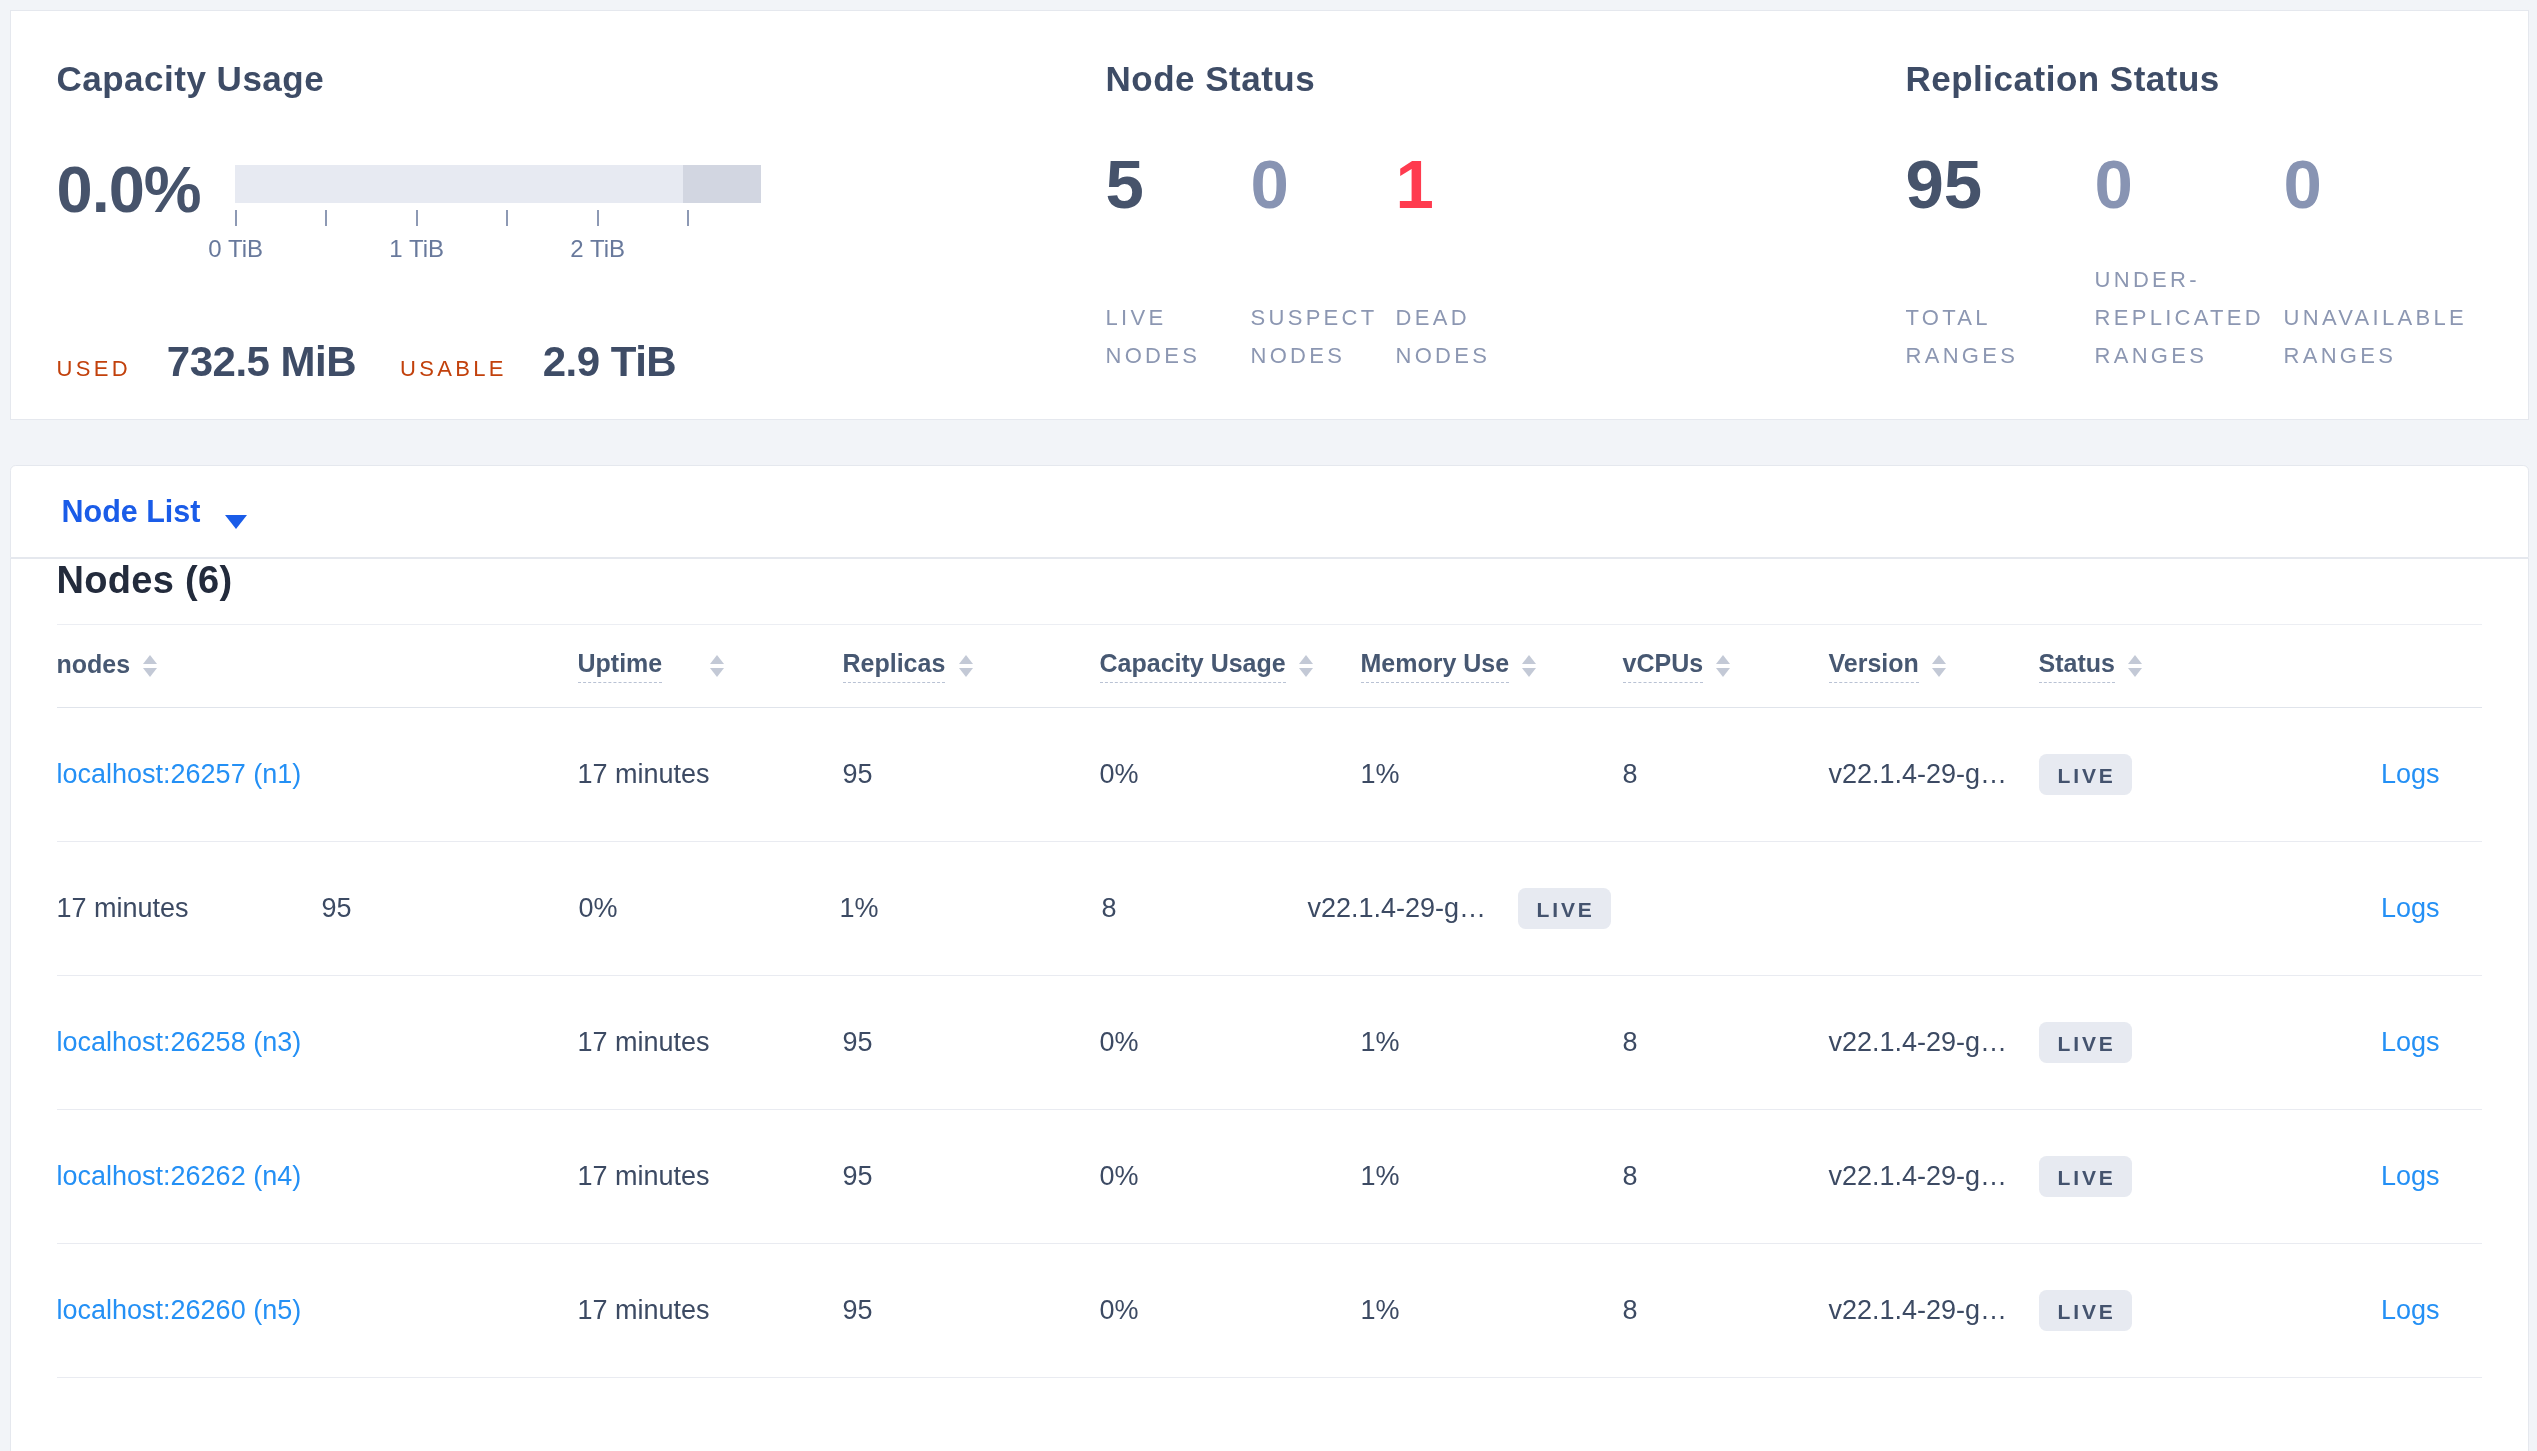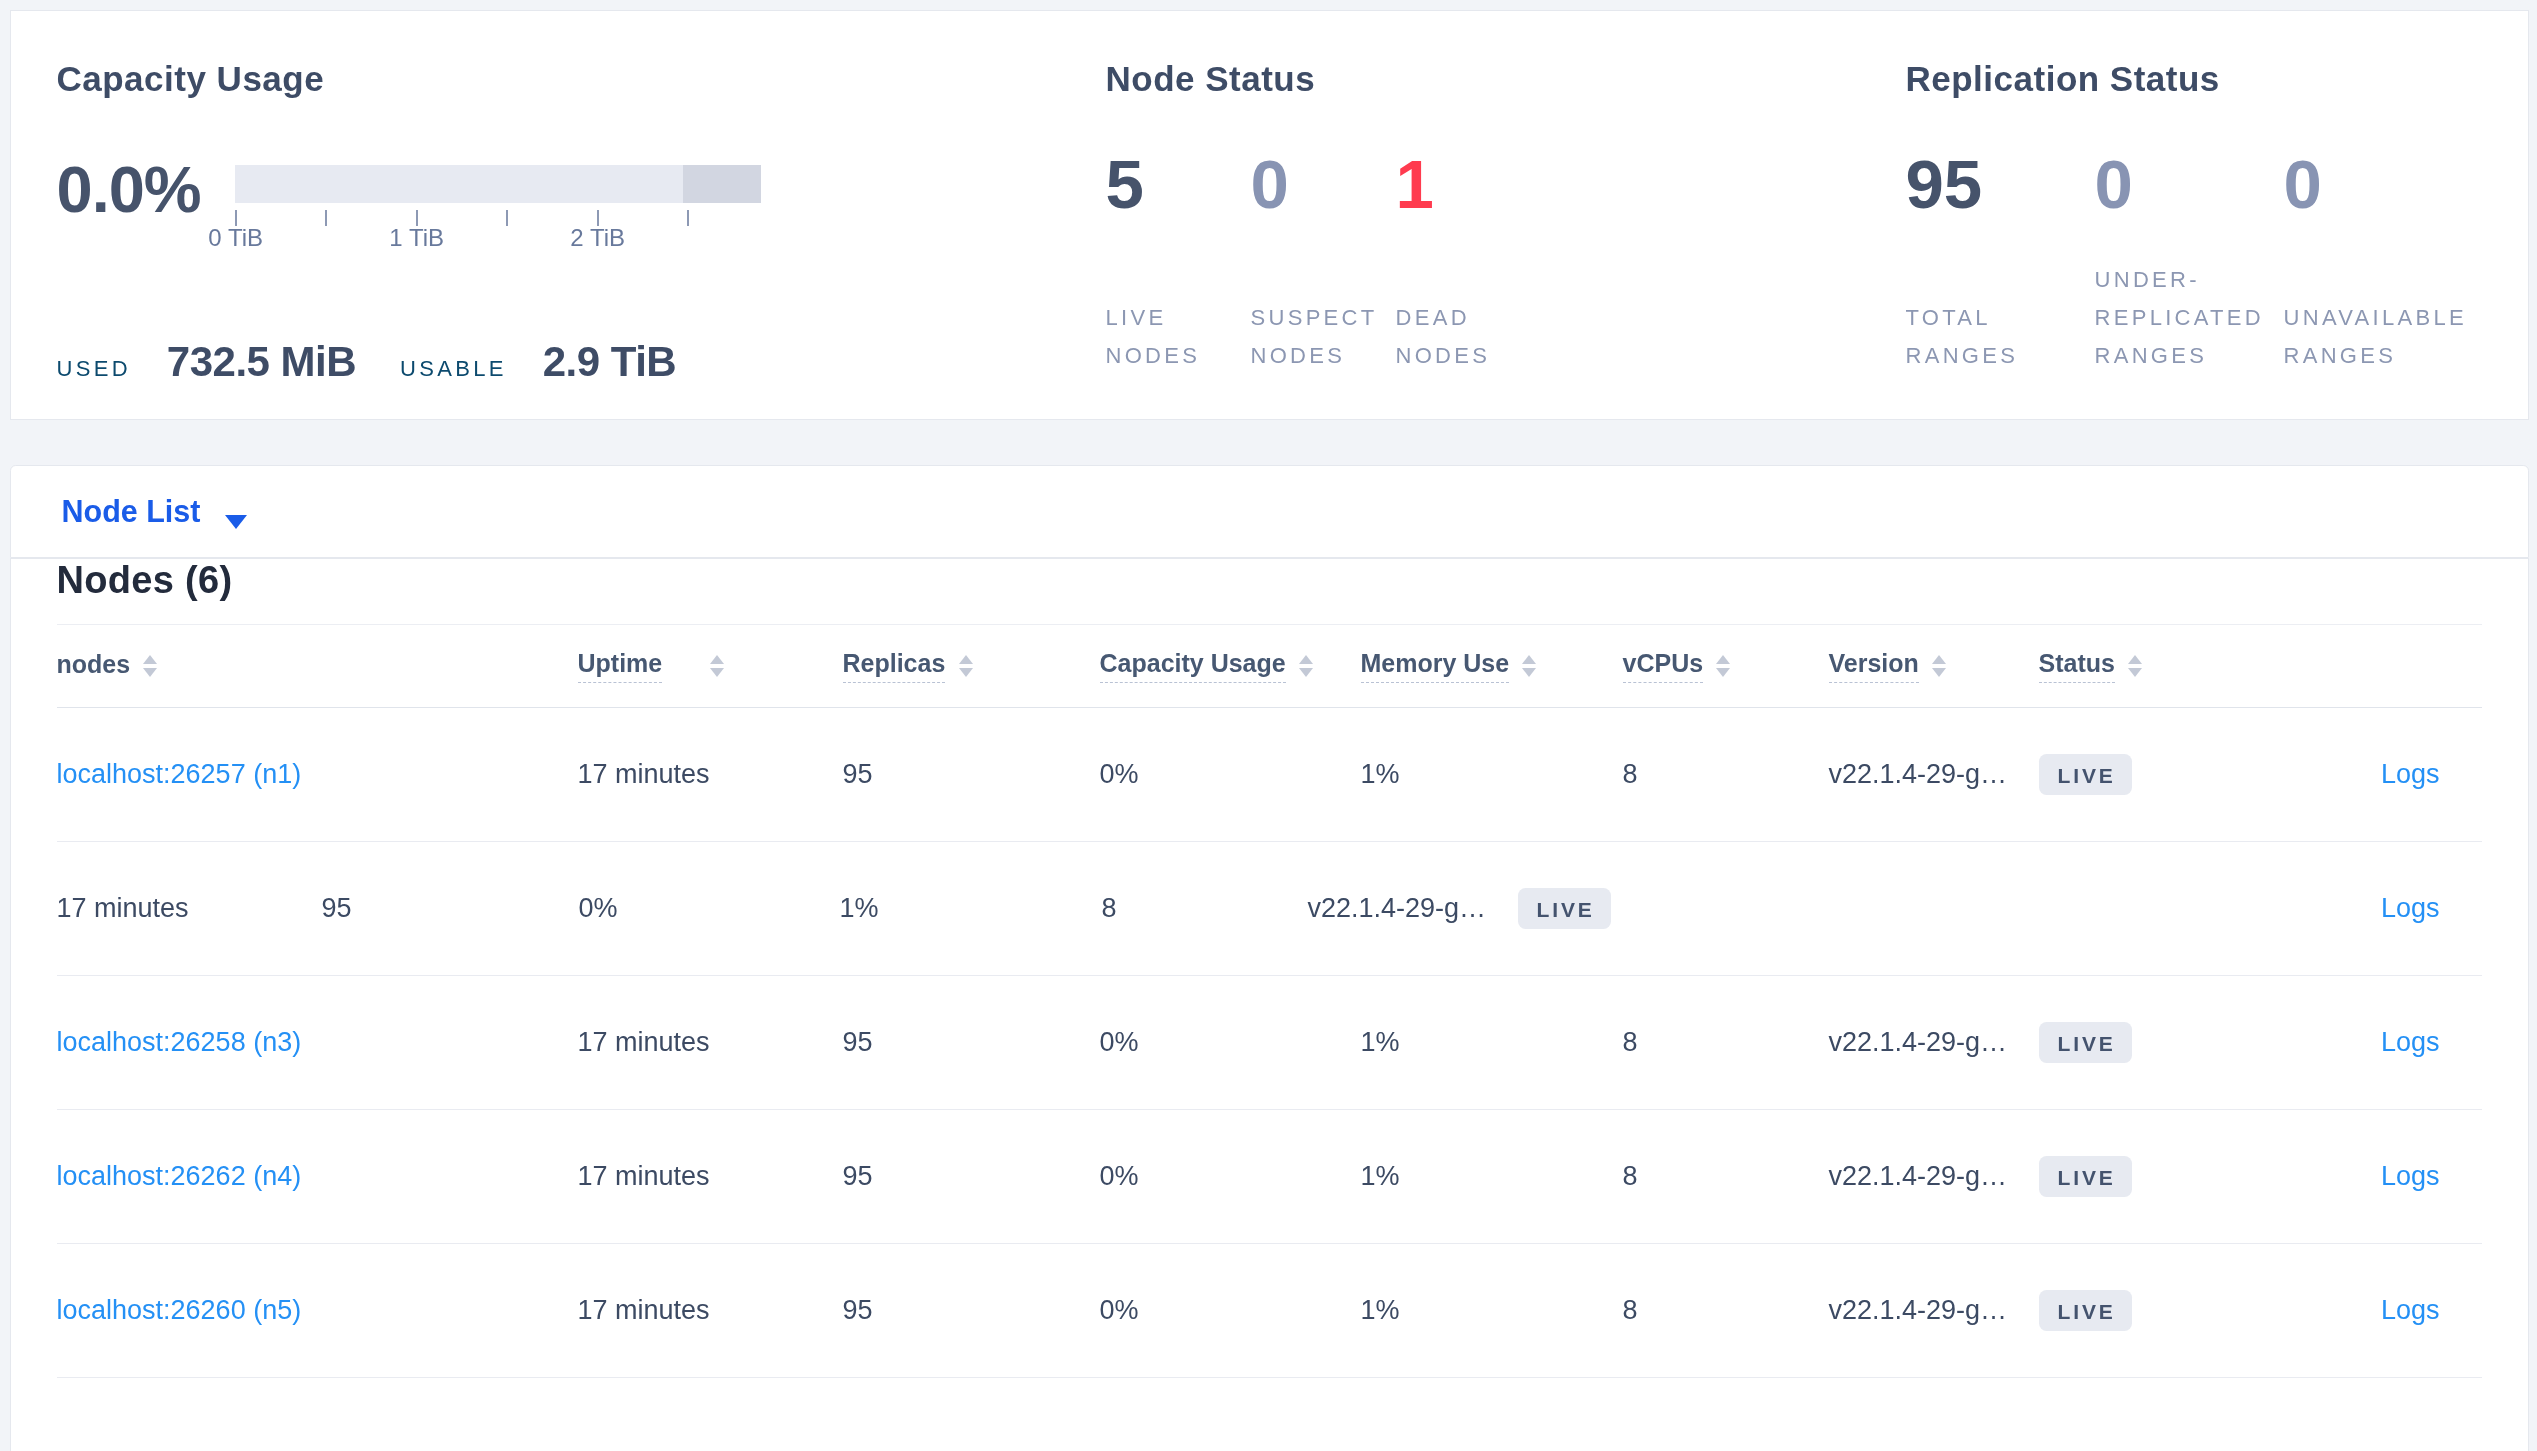--- a/index.html
+++ b/index.html
@@ -22,23 +22,23 @@
   .sec-title { font-size:35px; font-weight:700; color:#3e4c66; letter-spacing:0.5px; }
 
   .capacity-sec { width:1095px; padding-left:46px; }
   .cap-chart { display:flex; margin-top:55px; }
   .cap-percent { font-size:65px; font-weight:700; color:#46536b; line-height:1.1; letter-spacing:-1px; }
   .bar-block { margin-left:34px; margin-top:11.4px; }
   .bar { position:relative; width:526px; height:38px; background:#e7eaf2; overflow:hidden; }
   .bar-seg { position:absolute; top:0; right:0; height:100%; width:14.7%; background:#d2d6e1; }
   .axis { position:relative; height:67px; margin-top:7.6px; }
   .tick { position:absolute; top:0; width:1.9px; height:15.2px; background:#8d99b4; }
-  .tick-label { position:absolute; top:14px; transform:translateX(-50%); font-size:24px; color:#68799c; white-space:nowrap; }
+  .tick-label { position:absolute; top:25px; transform:translateX(-50%); font-size:24px; color:#68799c; white-space:nowrap; }
   .cap-stats { display:flex; align-items:baseline; margin-top:61px; }
-  .kv-label { font-size:22px; letter-spacing:3.3px; color:#0c4a6e; font-weight:400; }
+  .kv-label { font-size:22px; letter-spacing:3.3px; color:#c2410c; font-weight:400; }
   .kv-value { font-size:42px; font-weight:700; color:#3e4c66; margin-left:36px; letter-spacing:-0.5px; }
   .kv-value + .kv-label { margin-left:44px; }
 
   .nodestatus-sec { width:800px; }
   .repl-sec { flex:1; }
   .stats-row { display:flex; margin-top:51px; height:225px; }
   .stat { display:flex; flex-direction:column; height:100%; }
   .stat-num { font-size:69px; font-weight:700; line-height:1; }
   .num-dark { color:#46536b; }
   .num-muted { color:#8894b3; }

